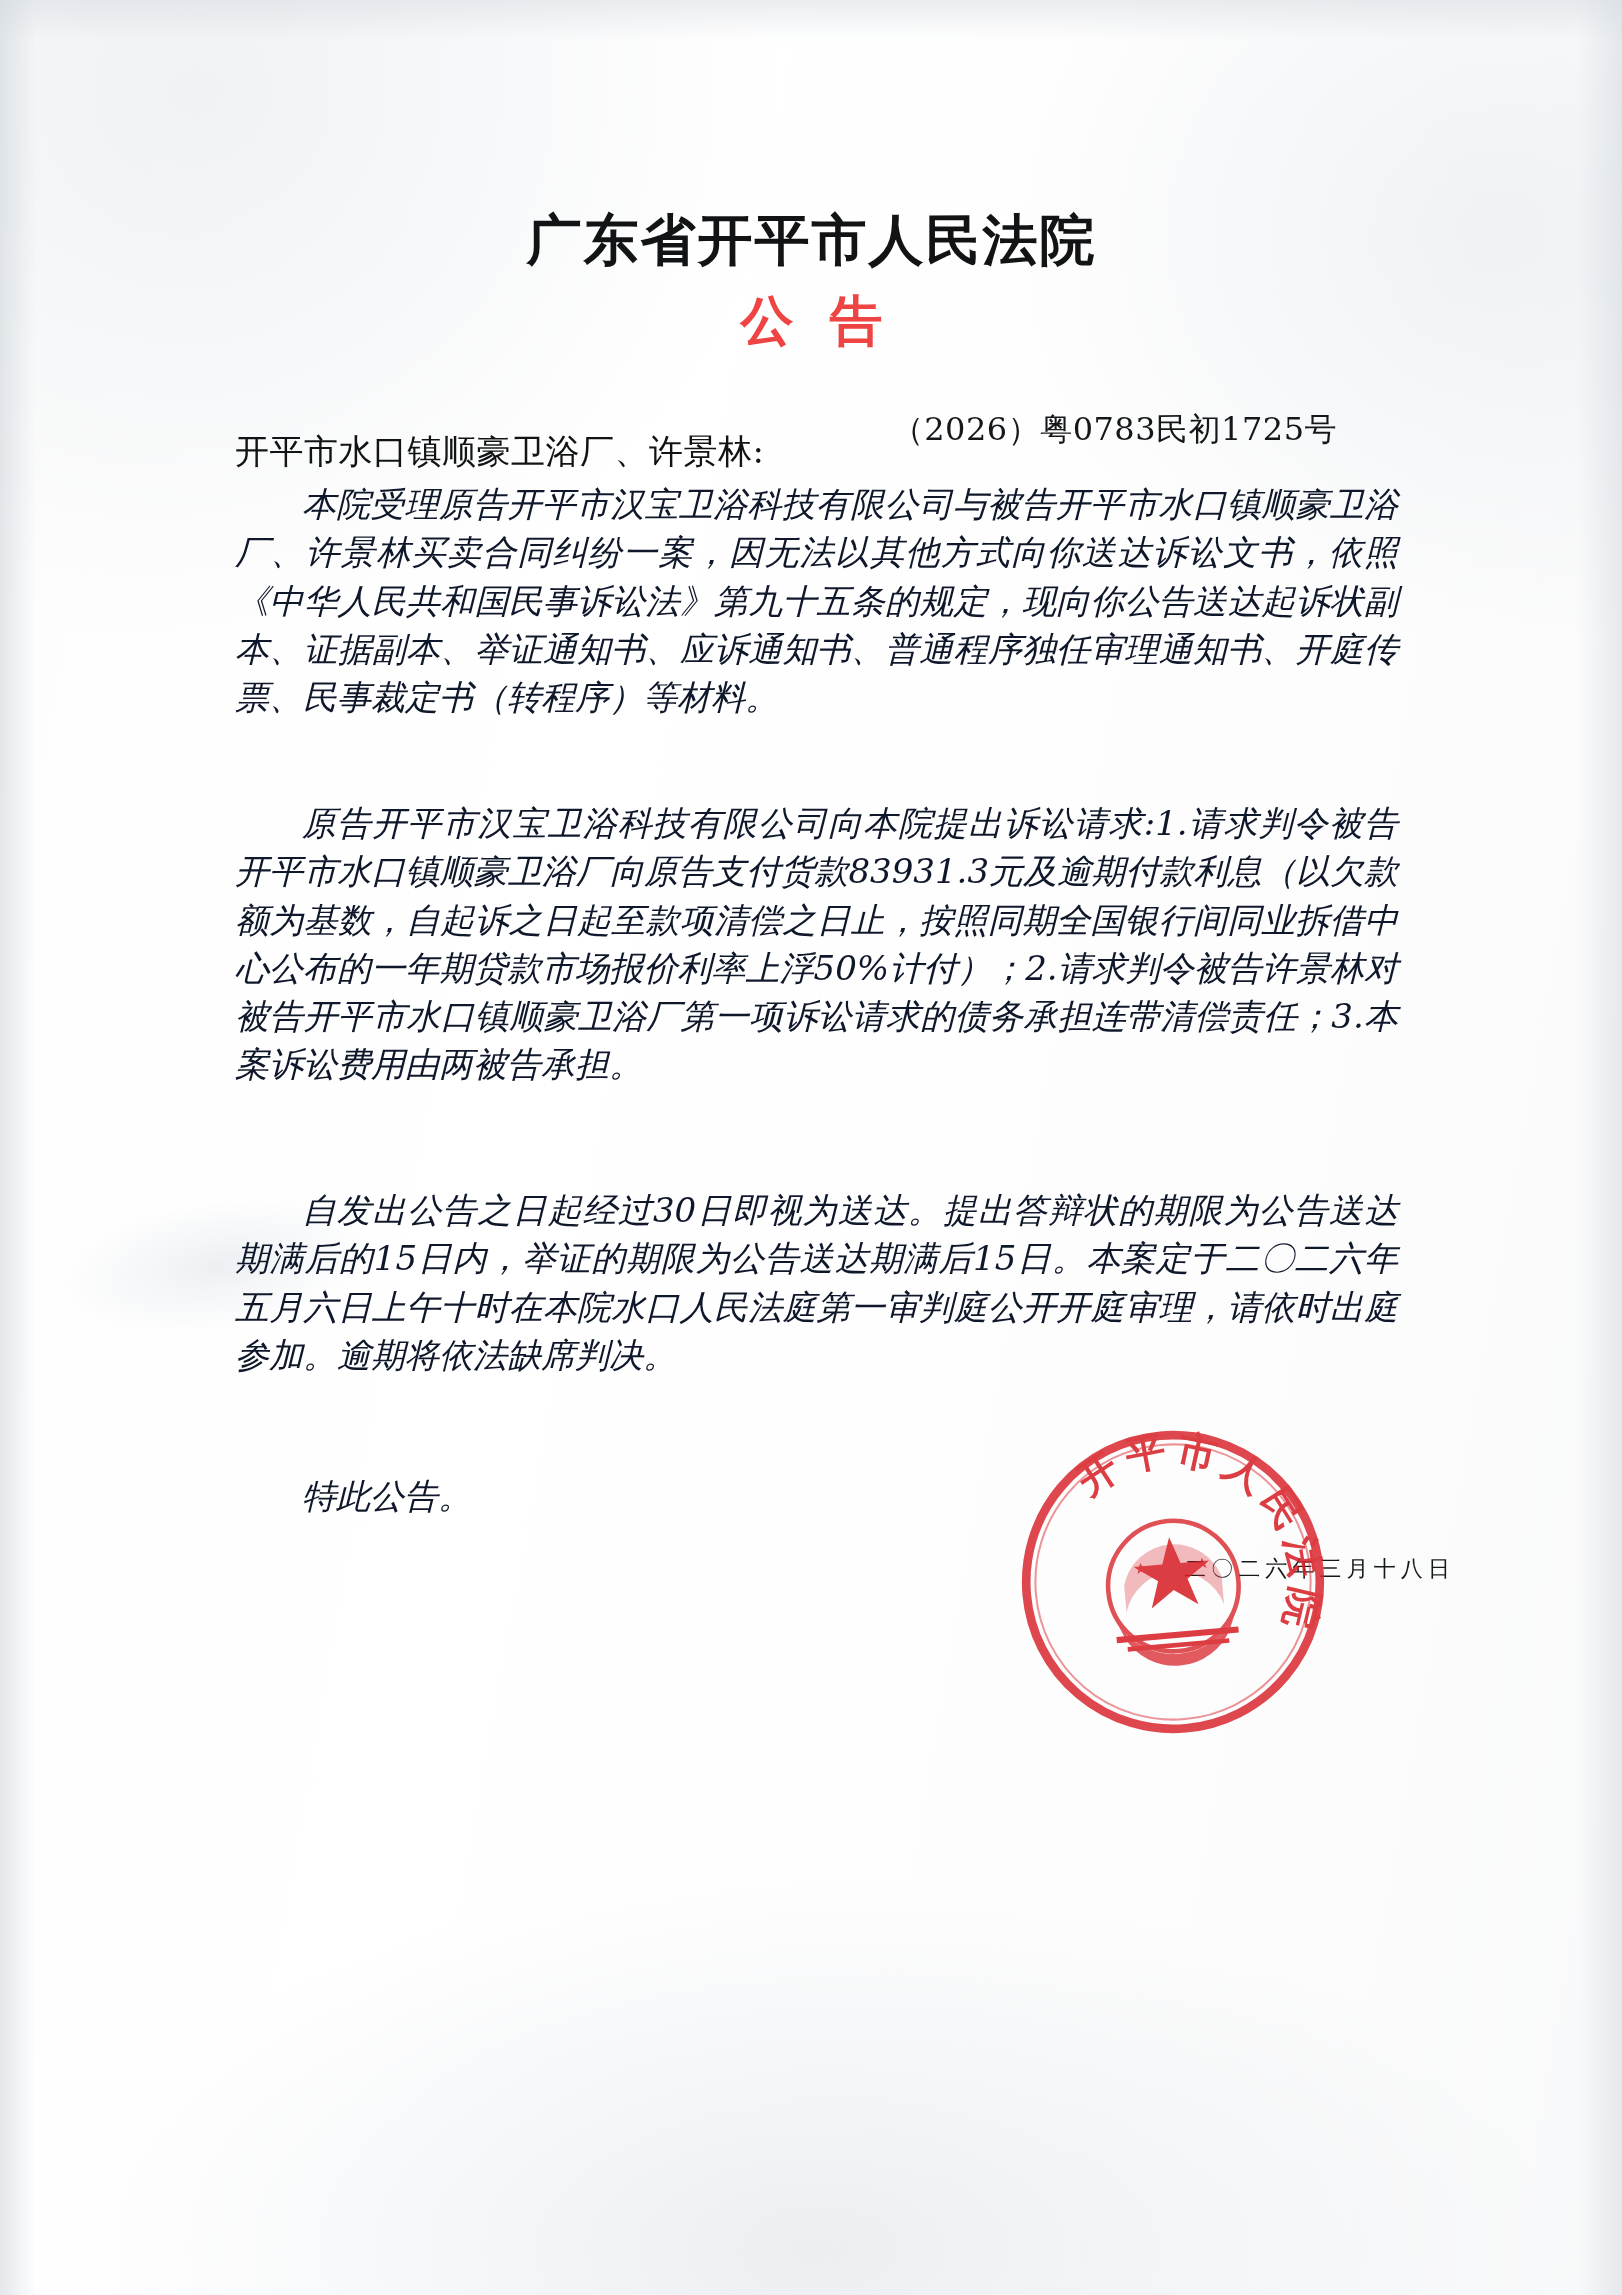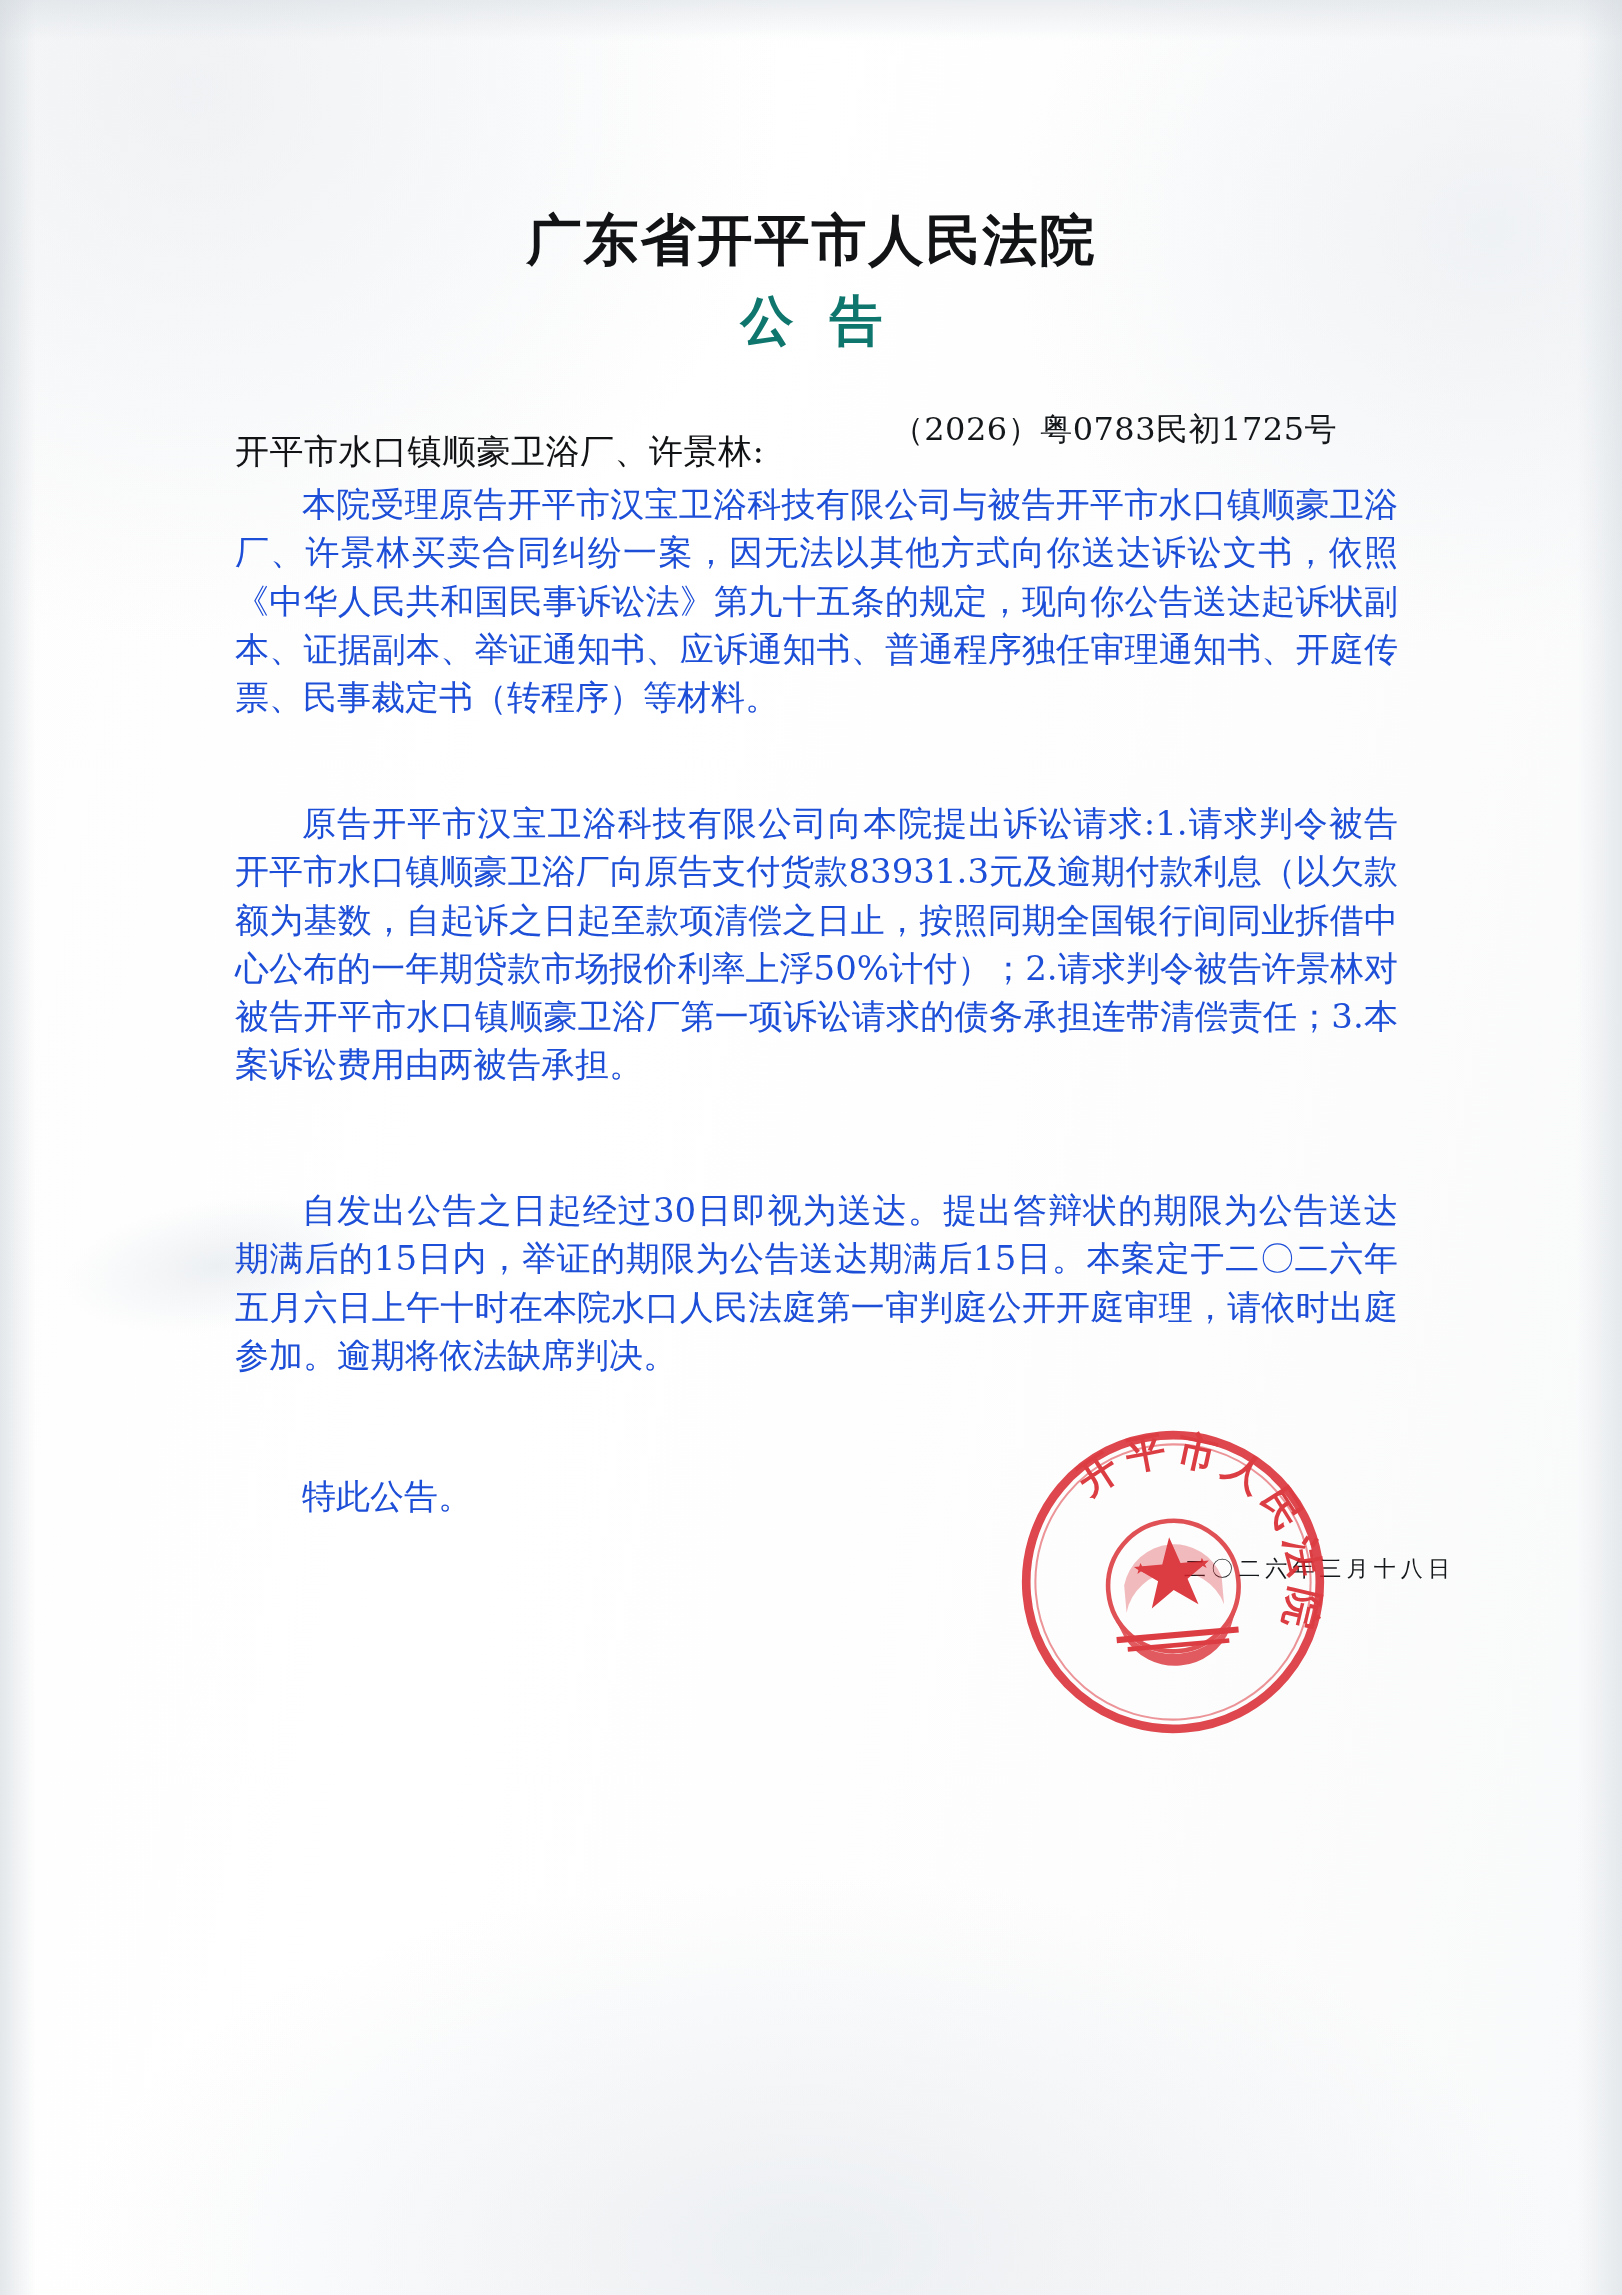--- a/index.html
+++ b/index.html
@@ -77,21 +77,21 @@
 
   .doc-type {
     position: absolute;
     left: 0; right: 0;
     top: 286px;
     text-align: center;
     font-size: 53px;
     font-weight: bold;
     letter-spacing: 36px;
     text-indent: 36px;
-    color: #0f766e;
+    color: #ef4444;
   }
 
   .case-number {
     position: absolute;
     right: 286px;
     top: 367px;
     font-size: 32px;
     color: #15181b;
     letter-spacing: 0.5px;
     margin-top: 41px;
@@ -105,23 +105,24 @@
     color: #111315;
     letter-spacing: 0.5px;
   }
 
   .body-block {
     position: absolute;
     left: 235px;
     width: 1163px;
     font-size: 34px;
     line-height: 1.42;
-    color: #1d4ed8;
+    color: #0f172a;
     text-align: justify;
     text-justify: inter-ideograph;
+    font-style: italic;
   }
   .indent { text-indent: 67px; }
 
   #para1 { top: 480px; }
   #para2 { top: 799px; }
   #para3 { top: 1186px; }
   #para4 { top: 1472px; }
 
   .sign-date {
     position: absolute;

